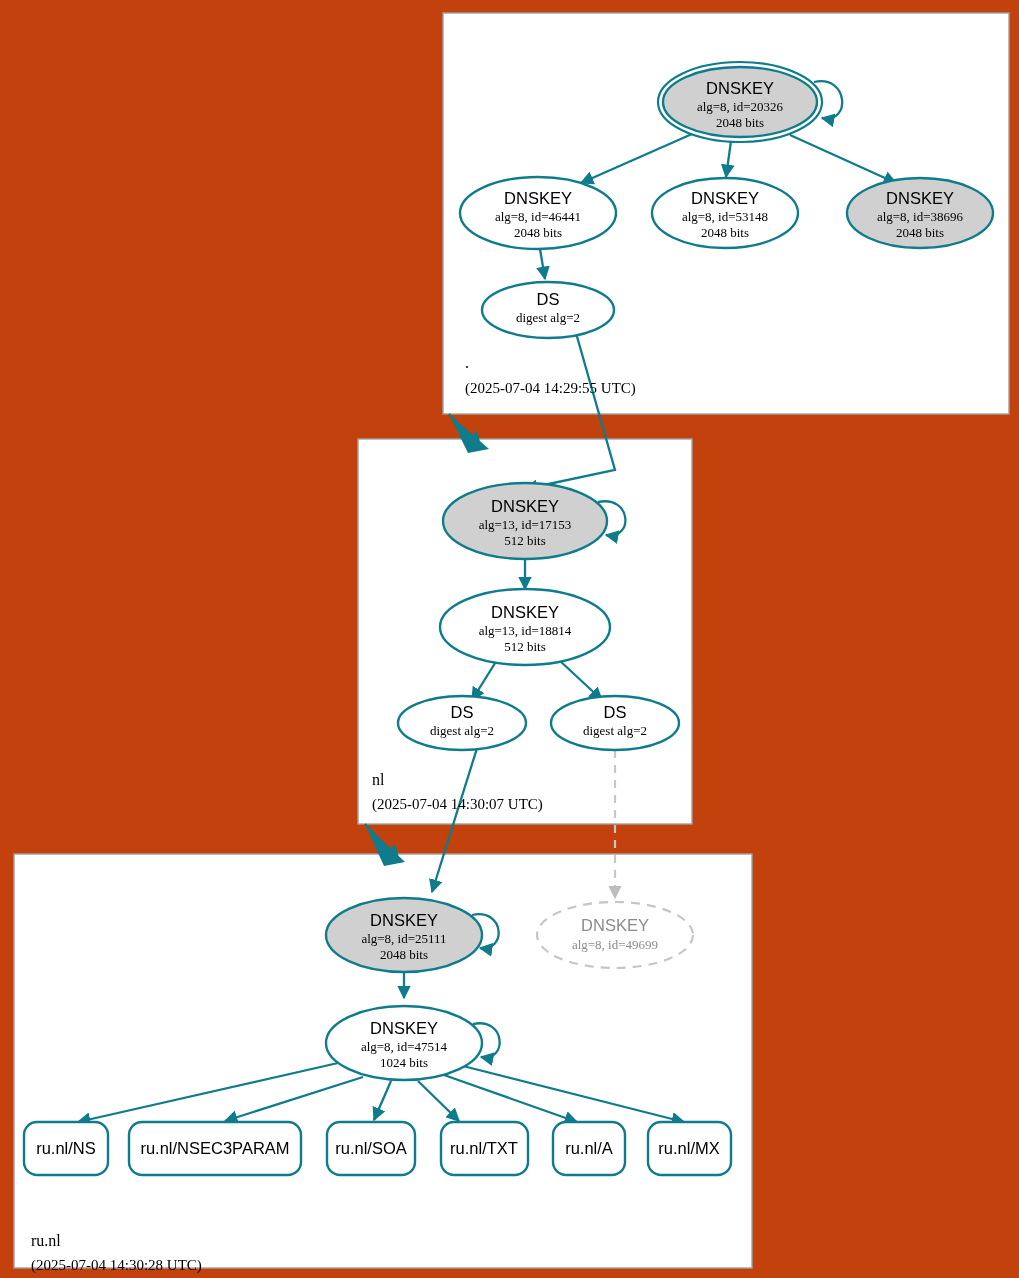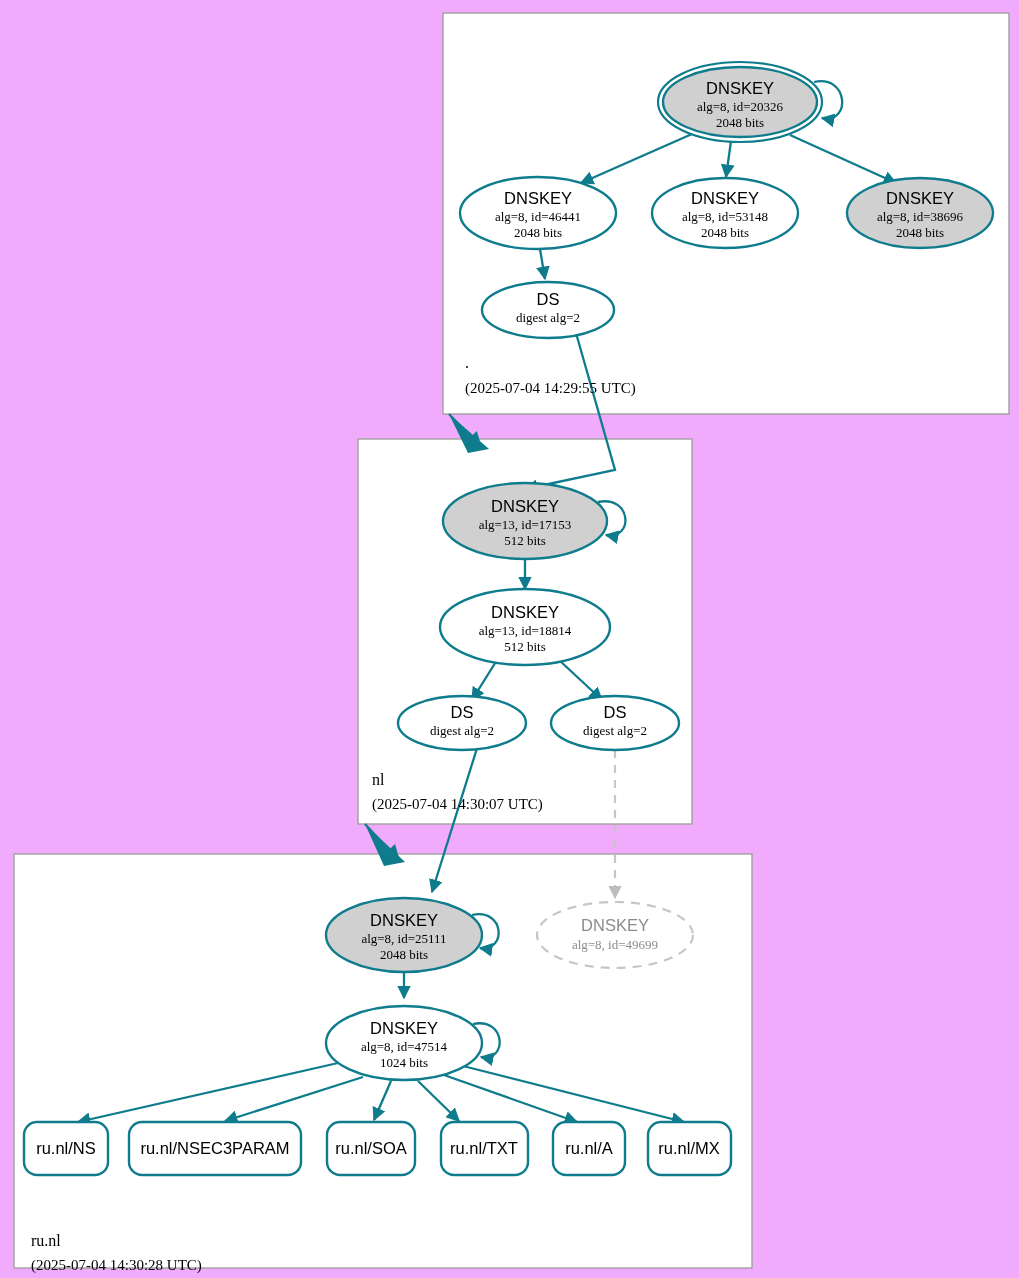--- a/index.html
+++ b/index.html
@@ -4,21 +4,21 @@
 <style>
   html, body {
     margin: 0;
     padding: 0;
     background: #ffffff;
   }
   #stage {
     position: relative;
     width: 1019px;
     height: 1278px;
-    background: #f0abfc;
+    background: #c2410c;
     font-family: "Liberation Sans", sans-serif;
     overflow: hidden;
   }
   svg#graph {
     position: absolute;
     left: 0;
     top: 0;
     width: 1019px;
     height: 1278px;
   }

